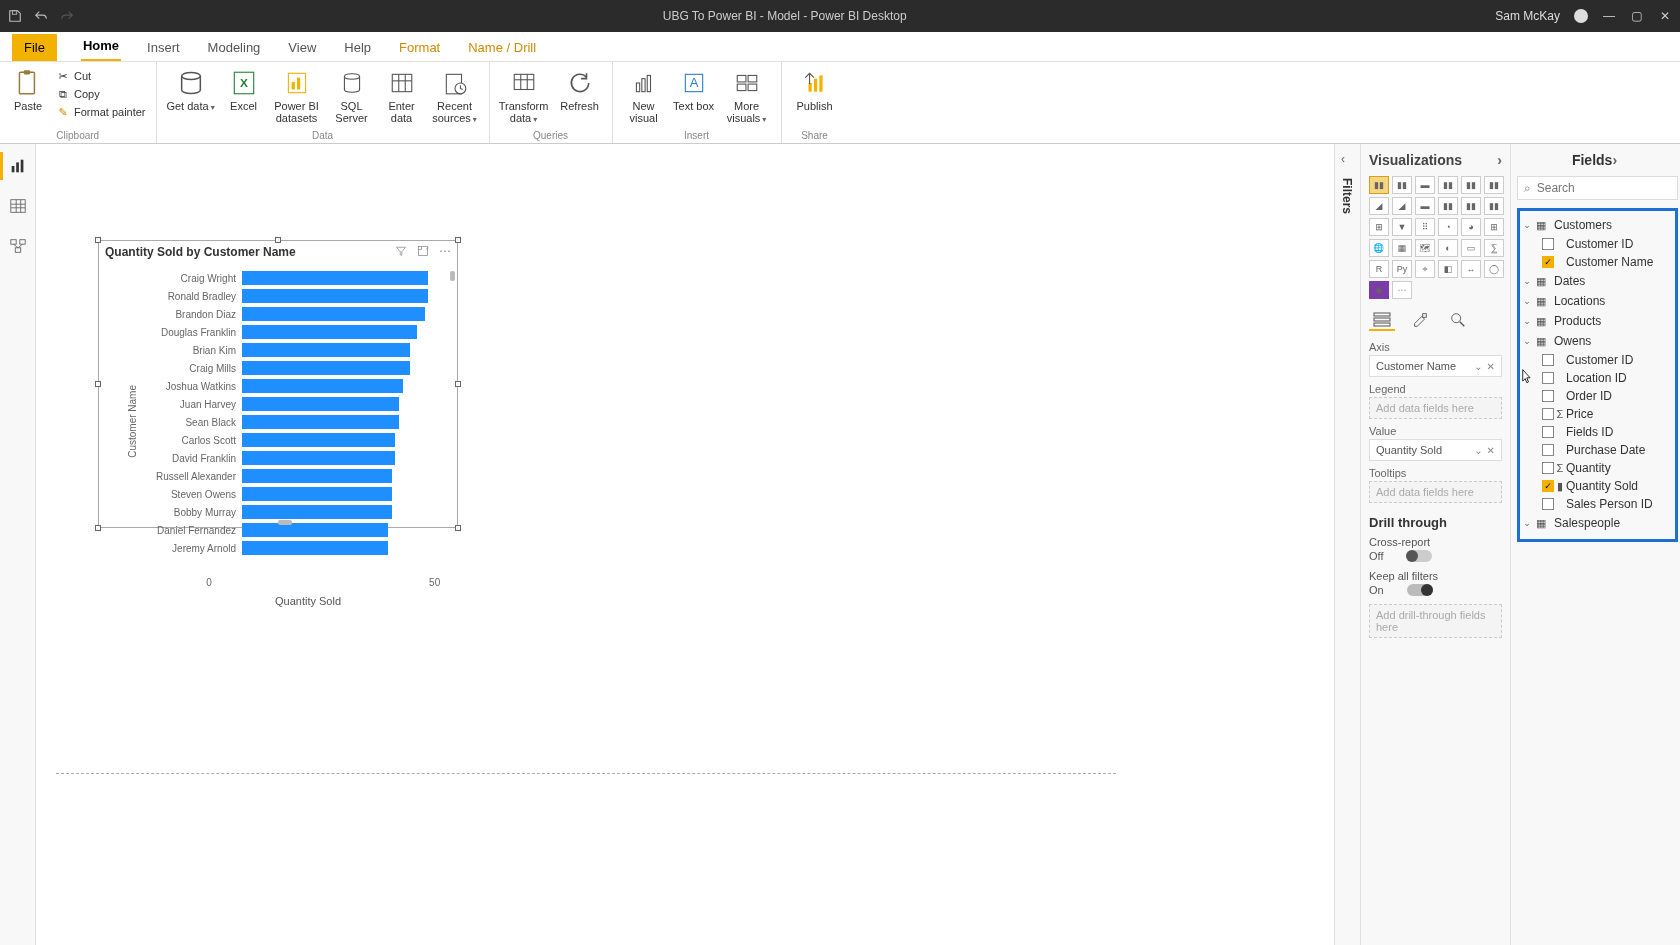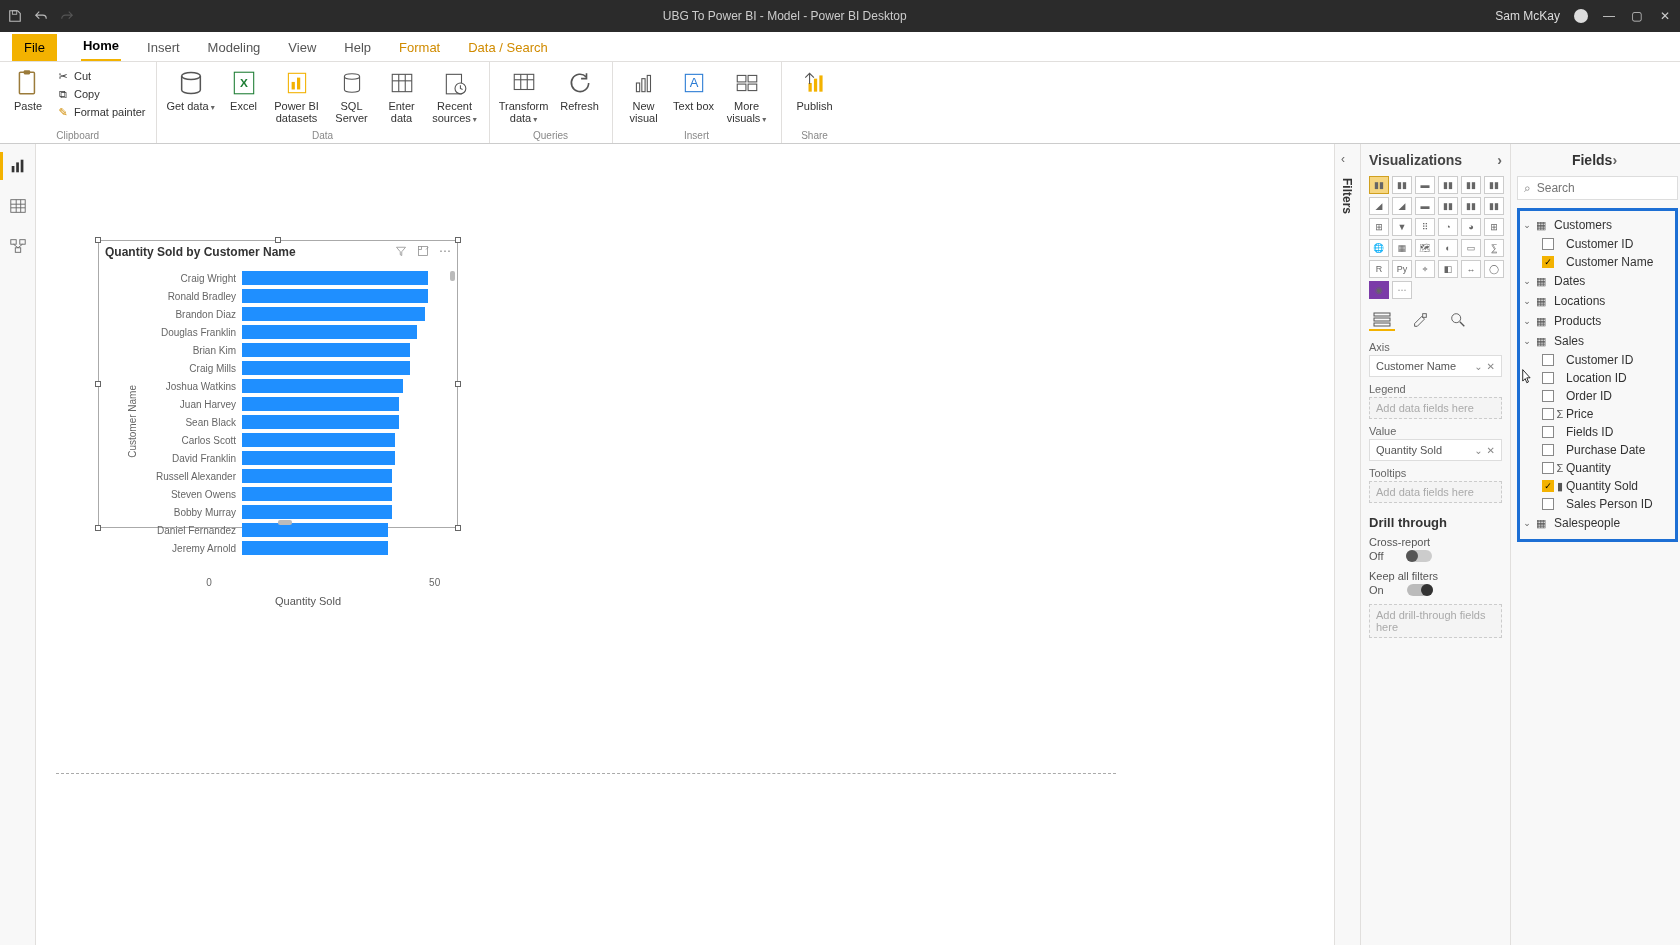--- a/index.html
+++ b/index.html
@@ -148,21 +148,21 @@
 </div>
 
 <div class="ribbon-tabs">
   <div class="ribbon-tab file">File</div>
   <div class="ribbon-tab active">Home</div>
   <div class="ribbon-tab">Insert</div>
   <div class="ribbon-tab">Modeling</div>
   <div class="ribbon-tab">View</div>
   <div class="ribbon-tab">Help</div>
   <div class="ribbon-tab orange">Format</div>
-  <div class="ribbon-tab orange">Data / Search</div>
+  <div class="ribbon-tab orange">Name / Drill</div>
 </div>
 
 <div class="ribbon-body">
 
   <div class="ribbon-group">
     <div class="rg-items">
       <div class="rb-btn-lg" style="width:40px;">
         <div class="icon-box">
             <svg width="26" height="30" viewBox="0 0 24 28">
               <rect x="4" y="4" width="14" height="20" rx="1" fill="none" stroke="#9b7b3a" stroke-width="1.4"></rect>
@@ -715,21 +715,21 @@
           <span class="tbl-name">Locations</span>
         </div>
       <div class="tbl-row">
           <span class="chev">⌄</span>
           <span class="tbl-icon">▦</span>
           <span class="tbl-name">Products</span>
         </div>
       <div class="tbl-row">
           <span class="chev">⌄</span>
           <span class="tbl-icon">▦</span>
-          <span class="tbl-name">Sales</span>
+          <span class="tbl-name">Owens</span>
         </div>
       <div class="fld-row">
           <span class="cb"></span>
           <span class="fld-pre"></span>
           <span class="fld-name">Customer ID</span>
         </div>
       <div class="fld-row">
           <span class="cb"></span>
           <span class="fld-pre"></span>
           <span class="fld-name">Location ID</span>

